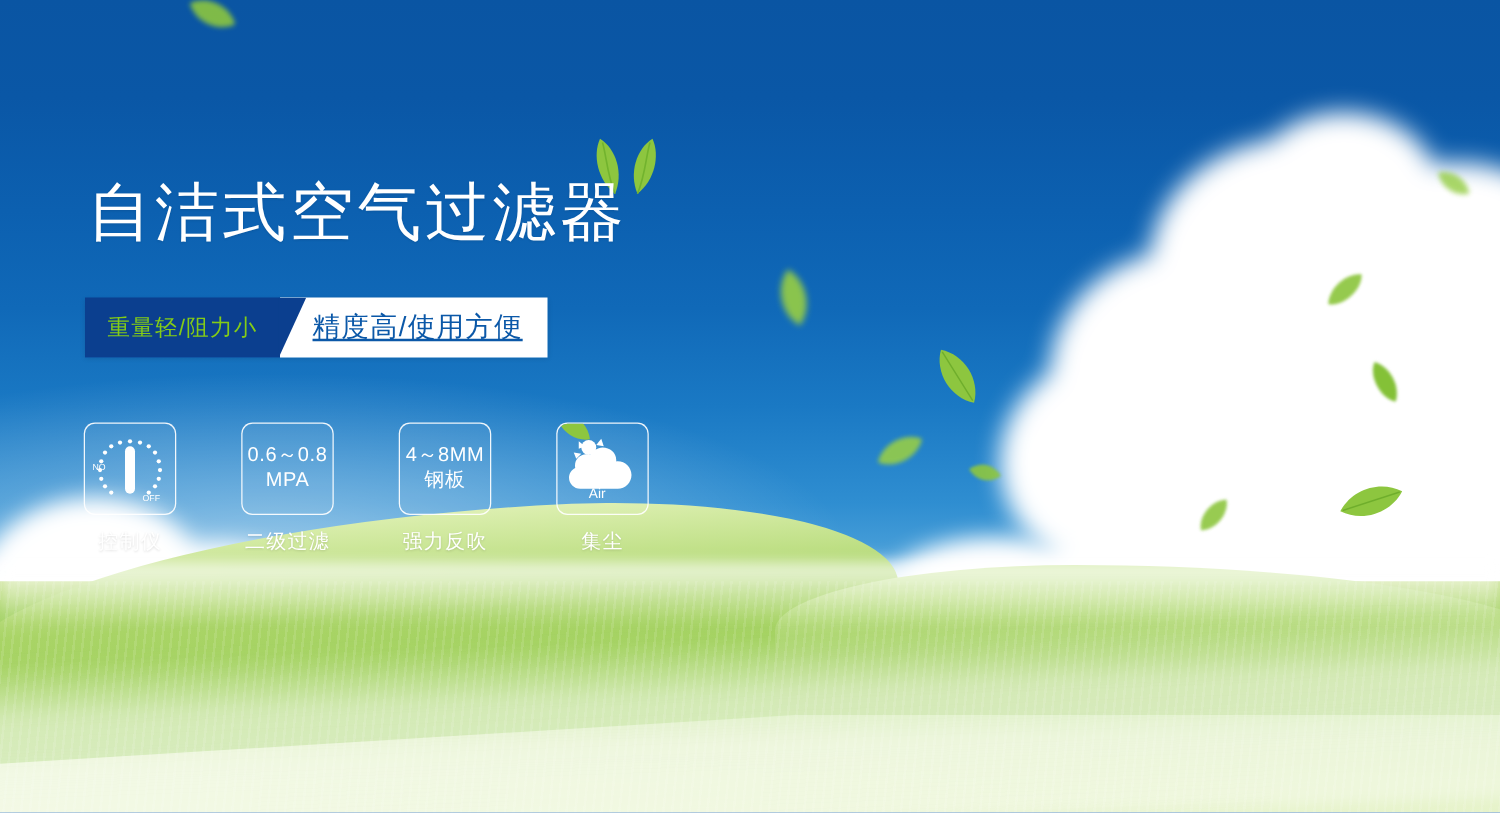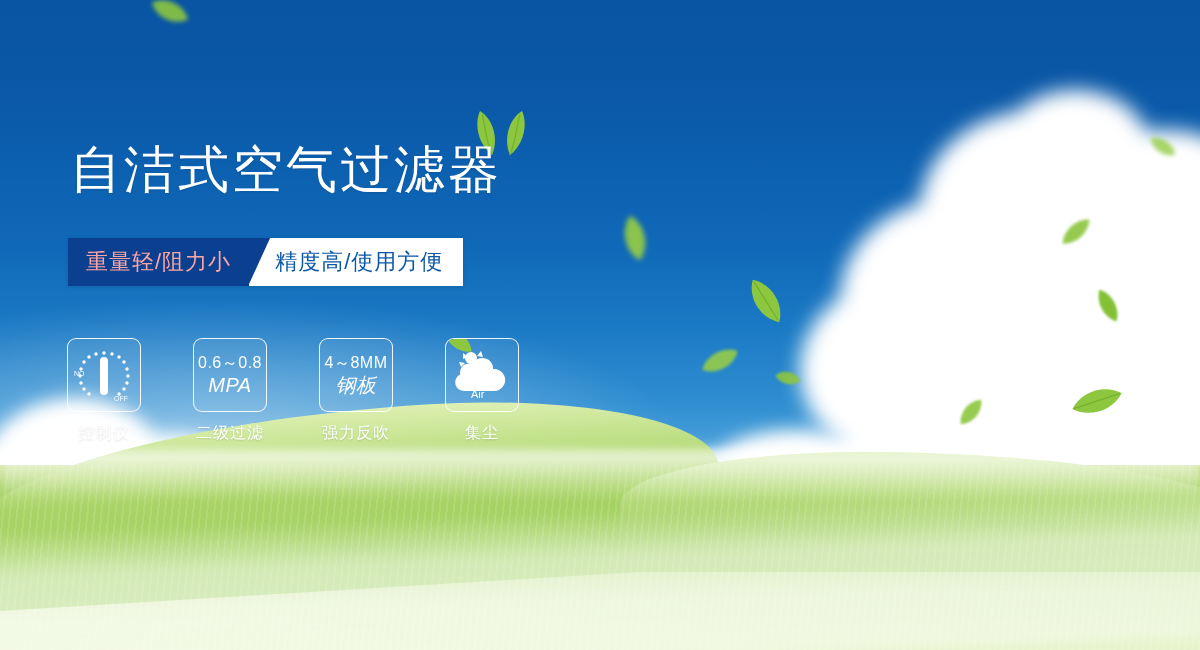--- a/index.html
+++ b/index.html
@@ -110,33 +110,34 @@
   .sprouts{position:absolute;left:466px;top:108px;width:70px;height:48px;}
 
   
   .subbar{
     position:absolute;left:68px;top:238px;
     height:48px;display:flex;align-items:stretch;
     box-shadow:0 1px 4px rgba(0,0,0,.12);
   }
   .sub-dark{
     background:#0b3f8f;
-    color:#fca5a5;
-    font-size:22px;letter-spacing:1px;
+    color:#84cc16;
+    font-size:18px;letter-spacing:1px;
     display:flex;align-items:center;
     padding:0 18px 0 18px;
     position:relative;
   }
   .sub-light{
     background:#ffffff;
     color:#0b58a8;
     font-size:22px;letter-spacing:1px;
     display:flex;align-items:center;
     padding:0 20px 0 26px;
     position:relative;
+    text-decoration:underline;
   }
   .sub-light::before{
     content:"";position:absolute;left:-1px;top:0;bottom:0;width:22px;
     background:#0b3f8f;
     clip-path:polygon(0 0,100% 0,0 100%);
   }
 
   
   .features{
     position:absolute;left:68px;top:338px;
@@ -149,21 +150,21 @@
     border-radius:9px;
     background:rgba(255,255,255,.06);
     display:flex;align-items:center;justify-content:center;
     position:relative;overflow:hidden;
   }
   .feat-text{
     color:#fff;text-align:center;line-height:1.22;
     font-size:16px;letter-spacing:.5px;
     white-space:nowrap;
   }
-  .feat-text .l2{font-size:20px;font-style:italic;}
+  .feat-text .l2{font-size:16px;}
   .feat-cap{
     margin-top:11px;color:#ffffff;font-size:16px;
     letter-spacing:1px;white-space:nowrap;text-align:center;
     text-shadow:0 1px 2px rgba(0,0,0,.14);
   }
   .feat-leaf{position:absolute;pointer-events:none;}
 </style>
 </head>
 <body>
 

